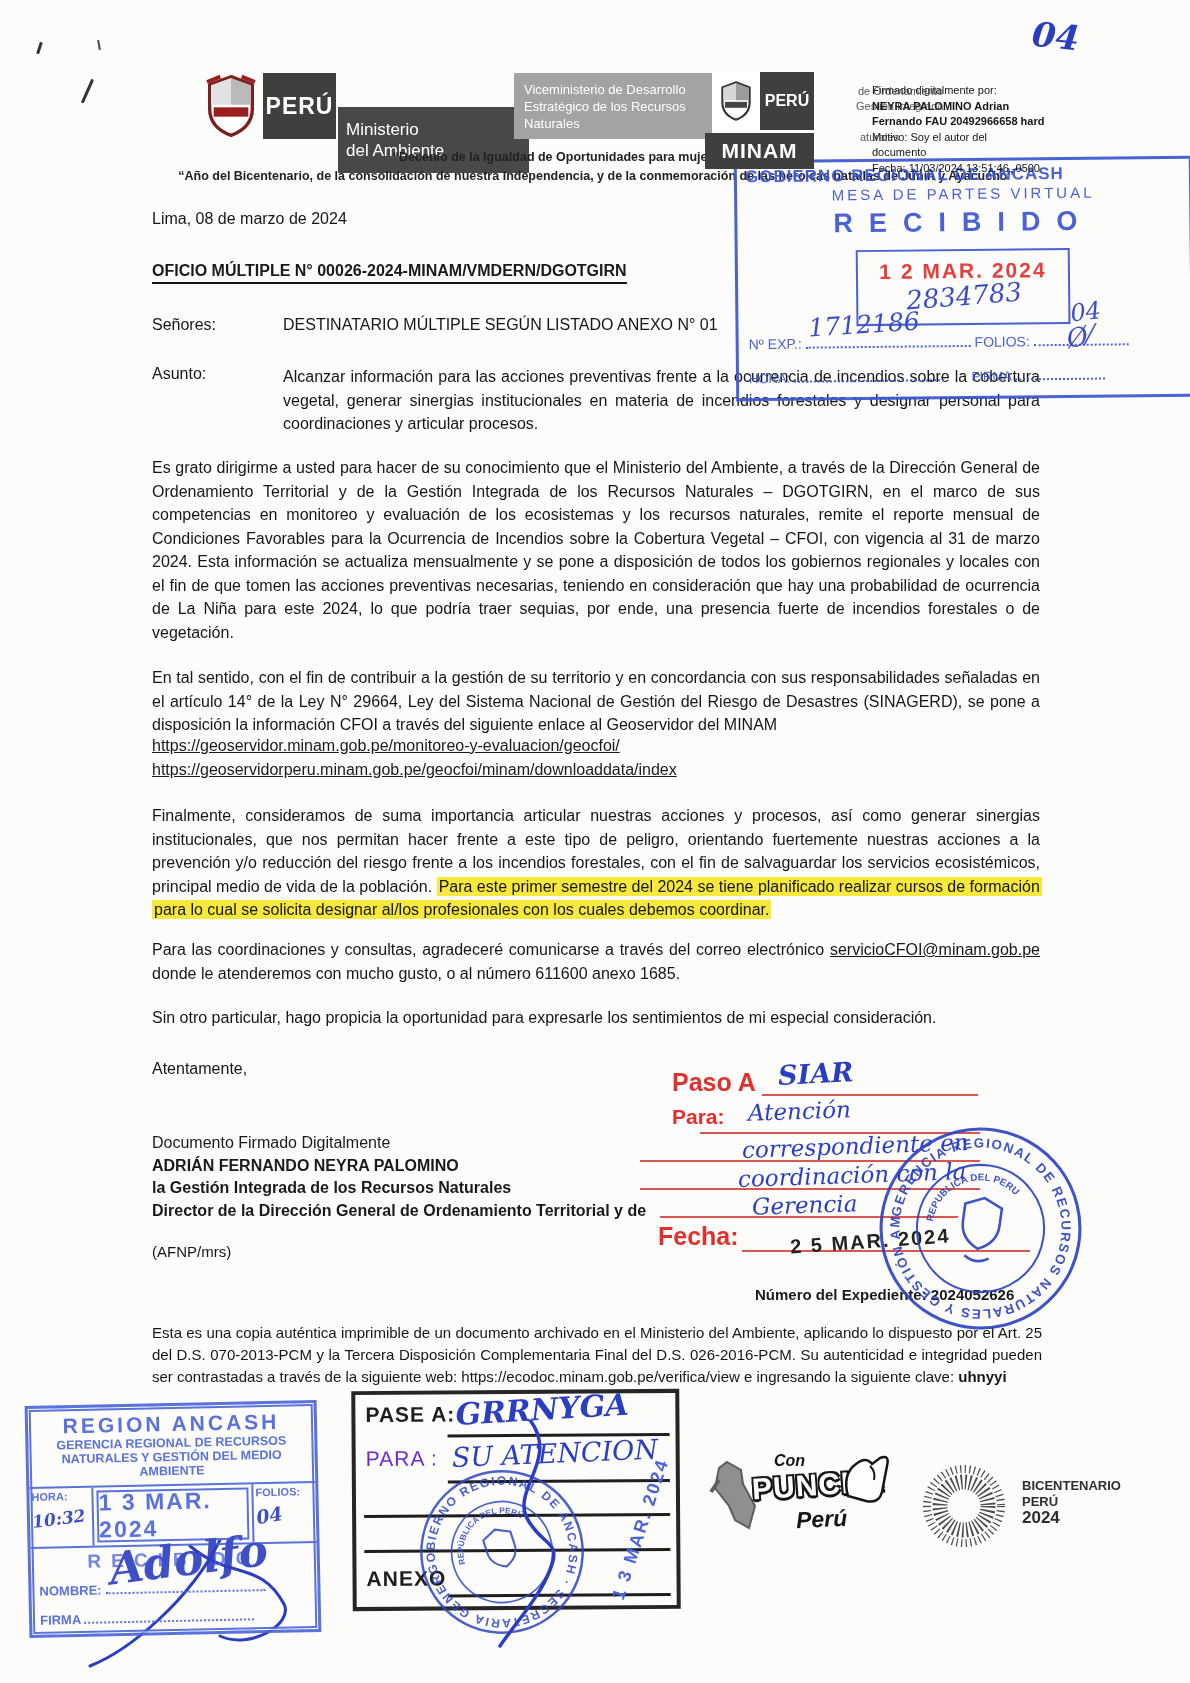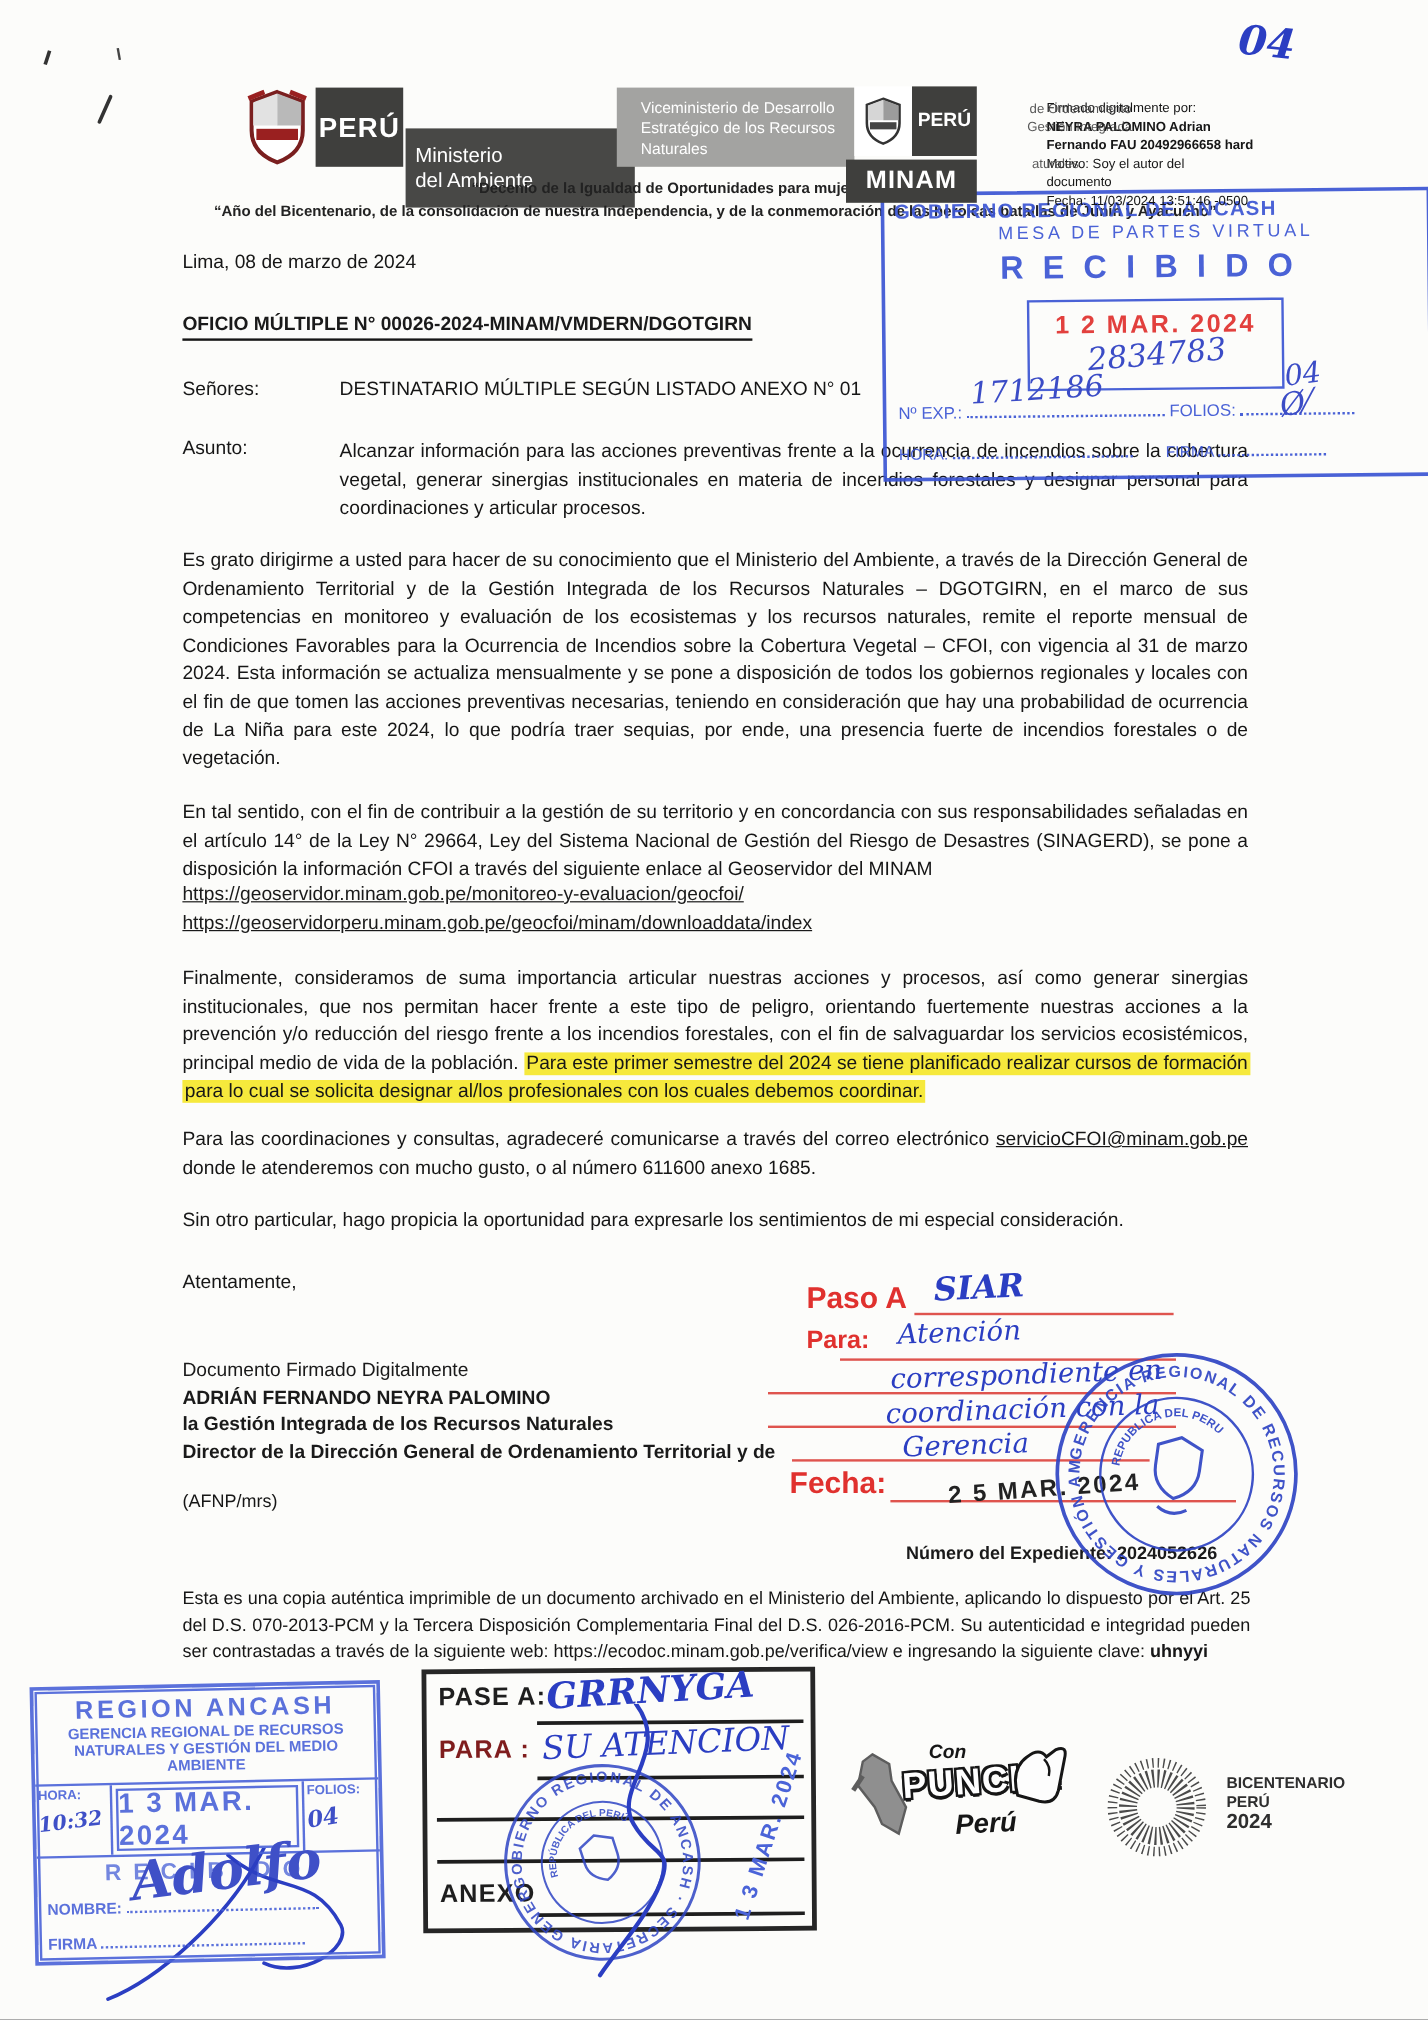--- a/index.html
+++ b/index.html
@@ -68,21 +68,21 @@
   </div>
   <div class="hbox dark" style="left:263px;top:73px;width:73px;height:66px;justify-content:center;">
     <span style="font-size:23px;font-weight:bold;letter-spacing:1px;">PERÚ</span>
   </div>
   <div class="hbox dark2" style="left:338px;top:73px;width:191px;height:66px;padding-left:8px;margin-top:34px;">
     <div style="font-size:17px;line-height:21px;">
       <div>Ministerio</div>
       <div>del Ambiente</div>
     </div>
   </div>
-  <div class="hbox gray" style="left:514px;top:73px;width:198px;height:66px;padding-left:20px;">
+  <div class="hbox gray" style="left:514px;top:73px;width:198px;height:66px;padding-left:10px;">
     <div style="font-size:13px;line-height:17px;">
       <div>Viceministerio de Desarrollo</div>
       <div>Estratégico de los Recursos</div>
       <div>Naturales</div>
     </div>
   </div>
   <div class="abs" style="left:712px;top:72px;width:48px;height:58px;background:#fff;display:flex;align-items:center;justify-content:center;z-index:7;">
     <svg width="34" height="42" viewBox="0 0 40 48">
       <path d="M20 2 L36 8 V26 Q36 40 20 46 Q4 40 4 26 V8 Z" fill="#fff" stroke="#333" stroke-width="2.5"></path>
       <path d="M20 3 L35 8.5 V23 H20 Z" fill="#9c9c9c"></path>
@@ -247,21 +247,21 @@
   </div>
 
   <svg class="abs" style="left:70px;top:1540px;z-index:6;" width="240" height="130" viewBox="0 0 240 130">
     <path d="M150 0 C120 60 60 110 20 126 M120 6 C160 40 190 20 214 64 C224 84 180 110 150 96" fill="none" stroke="#2b3ec2" stroke-width="3" stroke-linecap="round"></path>
   </svg>
 
   <div class="pstamp">
     <div style="position:absolute;left:10px;top:8px;font-size:21px;font-weight:bold;color:#1e1e1e;letter-spacing:1px;">PASE A:</div>
     <div class="hw" style="position:absolute;left:100px;top:-2px;font-size:30px;font-weight:bold;transform:rotate(-3deg);">GRRNYGA</div>
     <div class="abs" style="position:absolute;left:92px;top:40px;width:222px;height:3px;background:#1e1e1e;"></div>
-    <div style="position:absolute;left:10px;top:52px;font-size:21px;font-weight:bold;color:#7f1d1d;letter-spacing:1px;">PARA :</div>
+    <div style="position:absolute;left:10px;top:52px;font-size:21px;font-weight:normal;color:#6d28d9;letter-spacing:1px;">PARA :</div>
     <div class="hw" style="position:absolute;left:96px;top:44px;font-size:27px;transform:rotate(-2deg);">SU ATENCION</div>
     <div class="abs" style="position:absolute;left:92px;top:86px;width:222px;height:3px;background:#1e1e1e;"></div>
     <div class="abs" style="position:absolute;left:8px;top:120px;width:306px;height:3px;background:#1e1e1e;"></div>
     <div class="abs" style="position:absolute;left:8px;top:155px;width:306px;height:3px;background:#1e1e1e;"></div>
     <div style="position:absolute;left:10px;top:172px;font-size:21px;font-weight:bold;color:#1e1e1e;letter-spacing:1px;">ANEXO</div>
     <div class="abs" style="position:absolute;left:92px;top:200px;width:222px;height:3px;background:#1e1e1e;"></div>
   </div>
 
   <div class="seal" style="left:418px;top:1468px;width:168px;height:168px;opacity:.85;transform:rotate(-18deg);">
     <svg width="168" height="168" viewBox="0 0 200 200">

